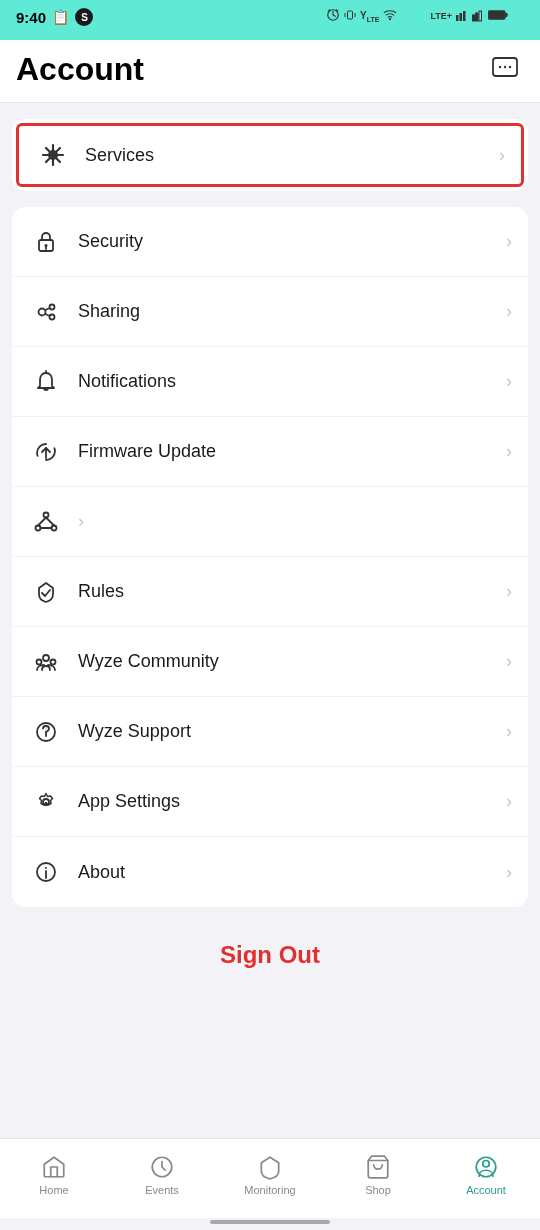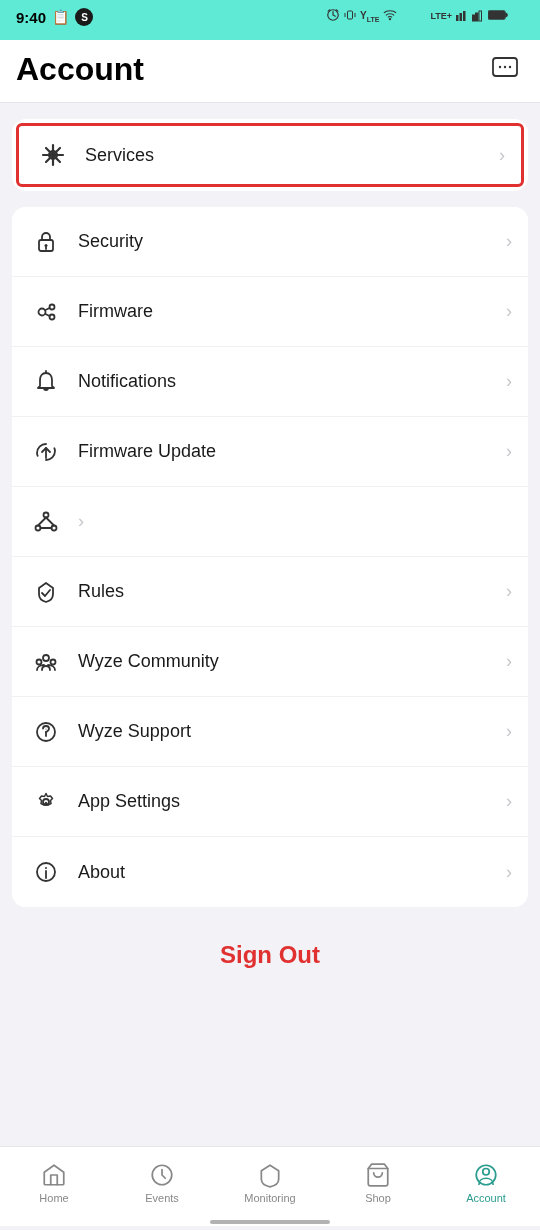--- a/index.html
+++ b/index.html
@@ -138,21 +138,21 @@
       color: #e03030;
       background: none;
       border: none;
       cursor: pointer;
       padding: 10px 30px;
     }
 
     
     .bottom-nav {
       position: fixed;
-      bottom: 4px;
+      bottom: 12px;
       left: 0;
       width: 540px;
       background: #fff;
       border-top: 1px solid #e5e5ea;
       display: flex;
       justify-content: space-around;
       padding: 8px 0 16px 0;
       height: 80px;
     }
     .nav-item {
@@ -308,21 +308,21 @@
     <div class="menu-item">
       <div class="menu-icon">
         <svg viewBox="0 0 28 28">
           <circle cx="10" cy="14" r="3.5"></circle>
           <circle cx="20" cy="9" r="2.5"></circle>
           <circle cx="20" cy="19" r="2.5"></circle>
           <line x1="13.5" y1="12" x2="17.5" y2="10"></line>
           <line x1="13.5" y1="16" x2="17.5" y2="18"></line>
         </svg>
       </div>
-      <span class="menu-label">Firmware</span>
+      <span class="menu-label">Sharing</span>
       <span class="menu-arrow">›</span>
     </div>
 
     <div class="menu-item">
       <div class="menu-icon">
         <svg viewBox="0 0 28 28">
           <path d="M14 5 C10 5 8 8 8 12 L8 18 L6 20 L22 20 L20 18 L20 12 C20 8 18 5 14 5Z"></path>
           <path d="M12 20 C12 21.1 12.9 22 14 22 C15.1 22 16 21.1 16 20"></path>
           <line x1="14" y1="5" x2="14" y2="3"></line>
         </svg>

